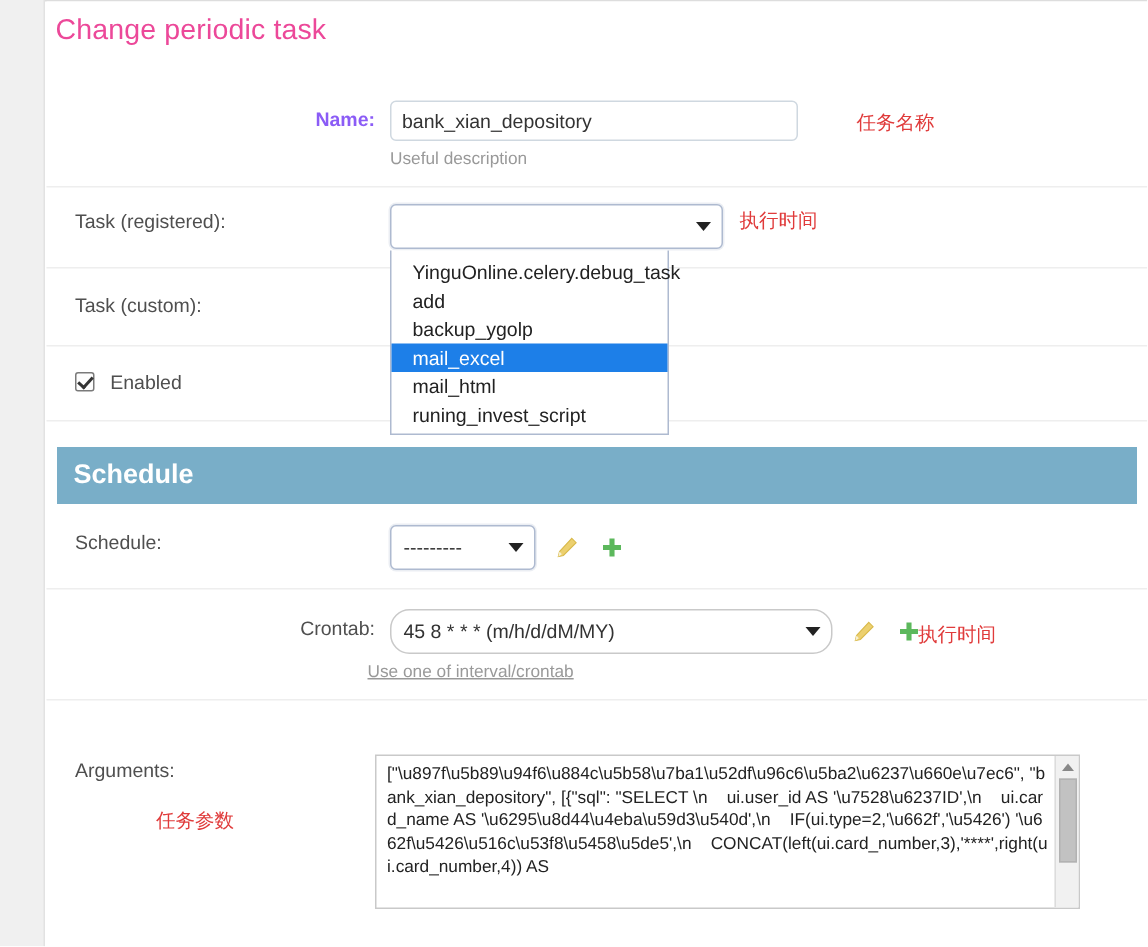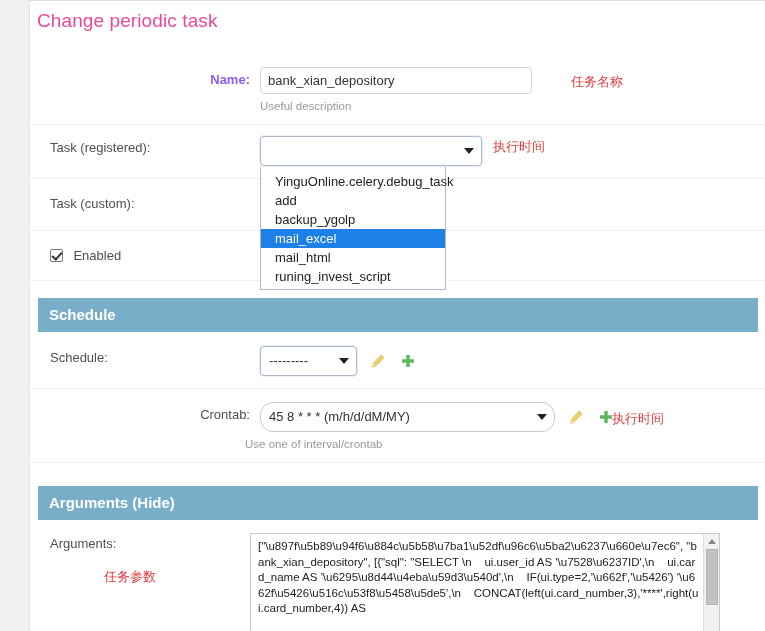--- a/index.html
+++ b/index.html
@@ -171,21 +171,21 @@
   .cbox-label {
     font-size: 13px;
     color: #4f4f4f;
     margin-left: 6px;
   }
 
   
   .section-bar {
     background: #79aec8;
     color: #ffffff;
-    font-size: 15px;
+    font-size: 18px;
     font-weight: bold;
     padding: 8px 0 9px 11px;
     margin: 0 7px 0 7px;
   }
   .section-gap { height: 17px; background: #fff; }
 
   
   .icon-btn {
     display: inline-block;
     vertical-align: middle;
@@ -341,28 +341,27 @@
               <path d="M11.2 1.9 L14.1 4.8 L5.6 13.3 L2.2 14.1 L3.0 10.7 Z" fill="#ecd06f" stroke="#d8b94a" stroke-width="0.7"></path>
               <path d="M2.2 14.1 L3.0 10.7 L4.6 12.5 Z" fill="#f7f0d2"></path>
             </svg>
           </span>
           <span class="icon-btn plus">
             <svg width="16" height="16" viewBox="0 0 16 16">
               <path d="M6.3 2 H9.7 V6.3 H14 V9.7 H9.7 V14 H6.3 V9.7 H2 V6.3 H6.3 Z" fill="#5cb85c"></path>
             </svg>
           </span>
         </div>
-        <div class="helptext" style="margin-left:214px;margin-top:6px;">Use one of interval/crontab</div>
+        <div class="helptext" style="margin-left:214px;margin-top:6px;text-decoration:underline;">Use one of interval/crontab</div>
         <div class="annot" style="left:581px;top:21px;">执行时间</div>
       </div>
     </div>
 
     <div class="section-gap" style="height:23px;"></div>
 
-    <div class="section-bar">Arguments (Hide)</div>
 
     <div>
       <div class="row-inner" style="min-height:100px;padding-top:13px;">
         <div class="lbl" style="top:16px;">Arguments:</div>
         <div class="annot" style="left:73px;top:48px;">任务参数</div>
         <div class="field" style="margin-left:219px;">
           <div class="ta-wrap">
             <div class="ta-text">["\u897f\u5b89\u94f6\u884c\u5b58\u7ba1\u52df\u96c6\u5ba2\u6237\u660e\u7ec6", "bank_xian_depository", [{"sql": "SELECT \n    ui.user_id AS '\u7528\u6237ID',\n    ui.card_name AS '\u6295\u8d44\u4eba\u59d3\u540d',\n    IF(ui.type=2,'\u662f','\u5426') '\u662f\u5426\u516c\u53f8\u5458\u5de5',\n    CONCAT(left(ui.card_number,3),'****',right(ui.card_number,4)) AS</div>
             <div class="ta-scroll">
               <span class="up"></span>

